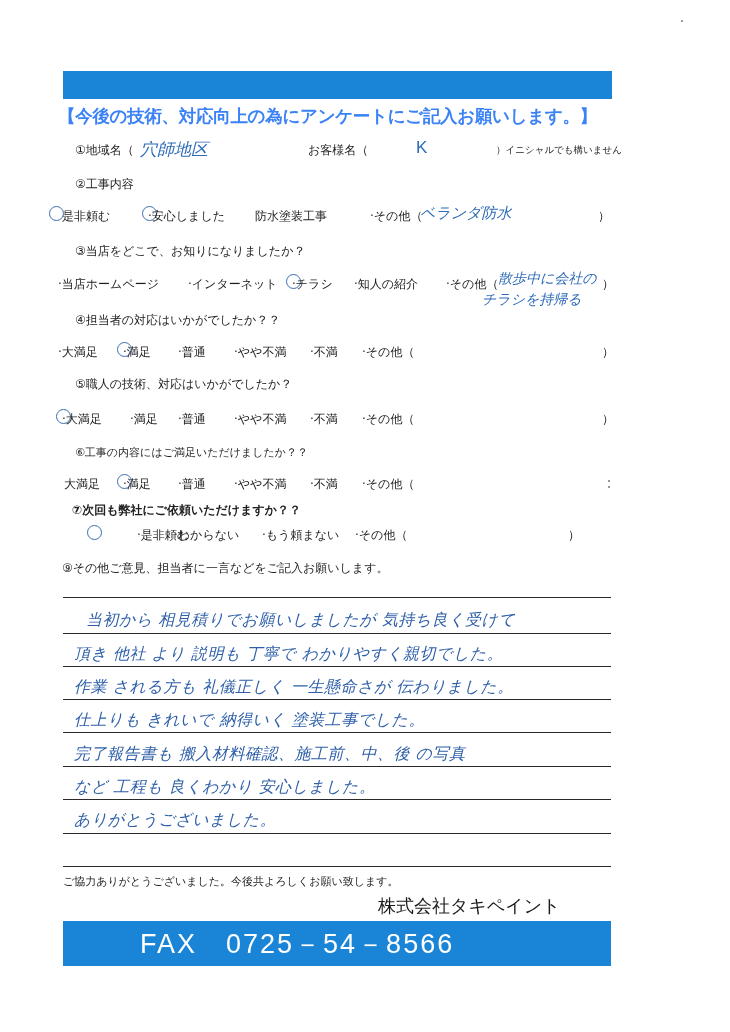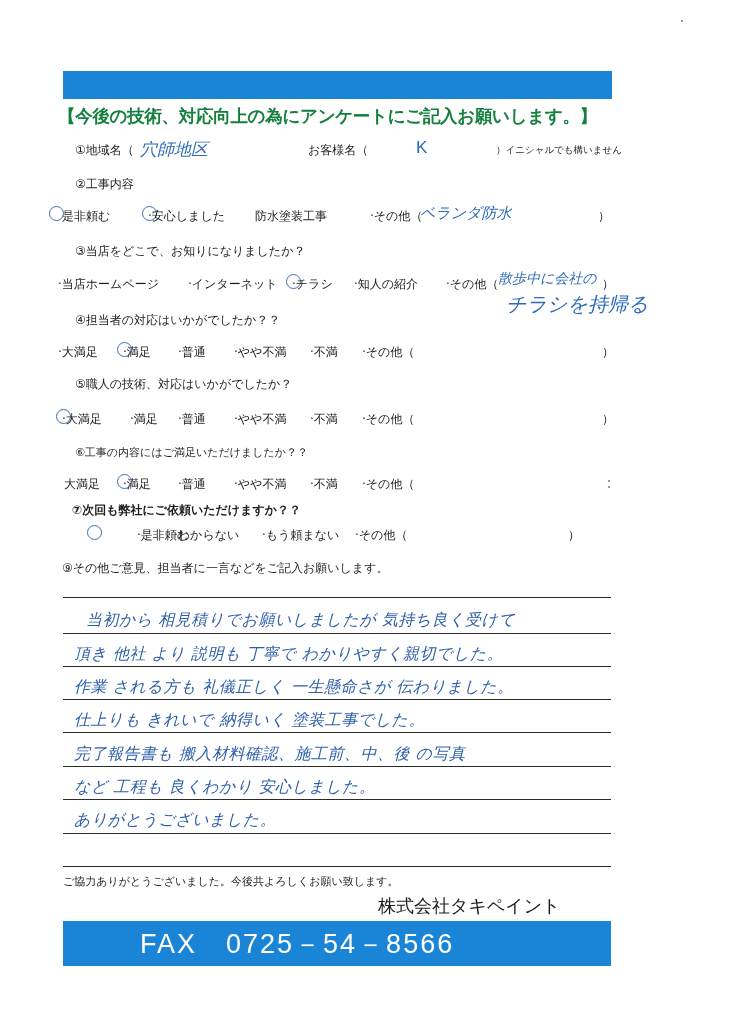--- a/index.html
+++ b/index.html
@@ -2,21 +2,21 @@
 <html><head>
   <meta charset="utf-8">
   <style>
     html, body { margin: 0; padding: 0; }
     body {
       width: 730px; height: 1032px; background: #ffffff; position: relative; overflow: hidden;
       font-family: "DejaVu Sans", sans-serif; color: #1a1a1a;
     }
     .abs { position: absolute; white-space: nowrap; }
     .bar { position: absolute; background: #1a85d6; }
-    .title { font-weight: bold; font-size: 17.5px; letter-spacing: -0.3px; color: #15803d; }
+    .title { font-weight: bold; font-size: 17.5px; letter-spacing: -0.3px; color: #3b82f6; }
     .q { font-size: 12px; color: #1e1e1e; }
     .opt { font-size: 12px; color: #1e1e1e; }
     .small { font-size: 9.5px; color: #1e1e1e; }
     .hand { font-family: "DejaVu Serif", serif; color: #2e6bb8; font-style: italic; }
     .circle {
       position: absolute; width: 15px; height: 15px; border: 1.6px solid #3d6fb0;
       border-radius: 50%; box-sizing: border-box;
     }
     .rule { position: absolute; left: 63px; width: 548px; height: 1px; background: #2a2a2a; }
     .hw { position: absolute; font-family: "DejaVu Serif", serif; font-style: italic; color: #2e5fa8; font-size: 16px; letter-spacing: 0.5px; white-space: nowrap; }
@@ -47,21 +47,21 @@
 <div class="abs opt" style="left:598px; top:208px;">）</div>
 
 <div class="abs q" style="left:75px; top:243px;">③当店をどこで、お知りになりましたか？</div>
 <div class="abs opt" style="left:58px; top:276px;">·当店ホームページ</div>
 <div class="abs opt" style="left:188px; top:276px;">·インターネット</div>
 <div class="circle" style="left:286px; top:274px;"></div>
 <div class="abs opt" style="left:292px; top:276px;">·チラシ</div>
 <div class="abs opt" style="left:354px; top:276px;">·知人の紹介</div>
 <div class="abs opt" style="left:446px; top:276px;">·その他（</div>
 <div class="abs hand" style="left:498px; top:270px; font-size:14px;">散歩中に会社の</div>
-<div class="abs hand" style="left:506px; top:291px; font-size:20px;">チラシを持帰る</div>
+<div class="abs hand" style="left:482px; top:291px; font-size:14px;">チラシを持帰る</div>
 <div class="abs opt" style="left:602px; top:276px;">）</div>
 
 <div class="abs q" style="left:75px; top:312px;">④担当者の対応はいかがでしたか？？</div>
 <div class="abs opt" style="left:58px; top:344px;">·大満足</div>
 <div class="circle" style="left:117px; top:342px;"></div>
 <div class="abs opt" style="left:123px; top:344px;">·満足</div>
 <div class="abs opt" style="left:178px; top:344px;">·普通</div>
 <div class="abs opt" style="left:234px; top:344px;">·やや不満</div>
 <div class="abs opt" style="left:310px; top:344px;">·不満</div>
 <div class="abs opt" style="left:362px; top:344px;">·その他（</div>

